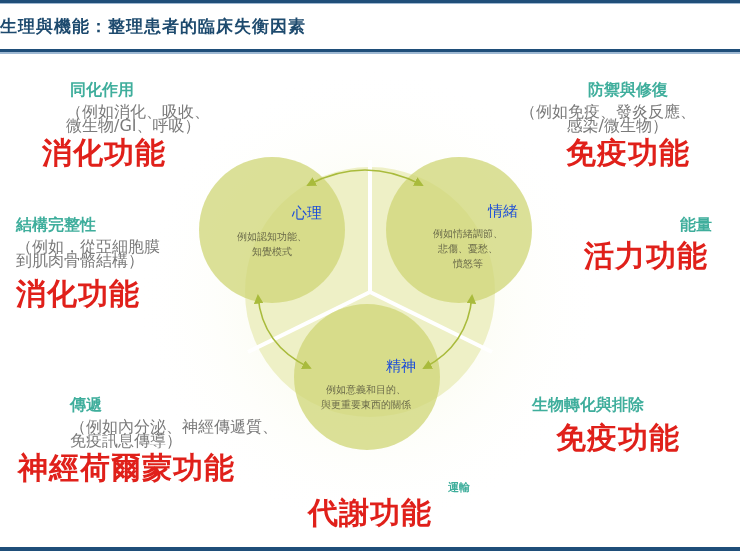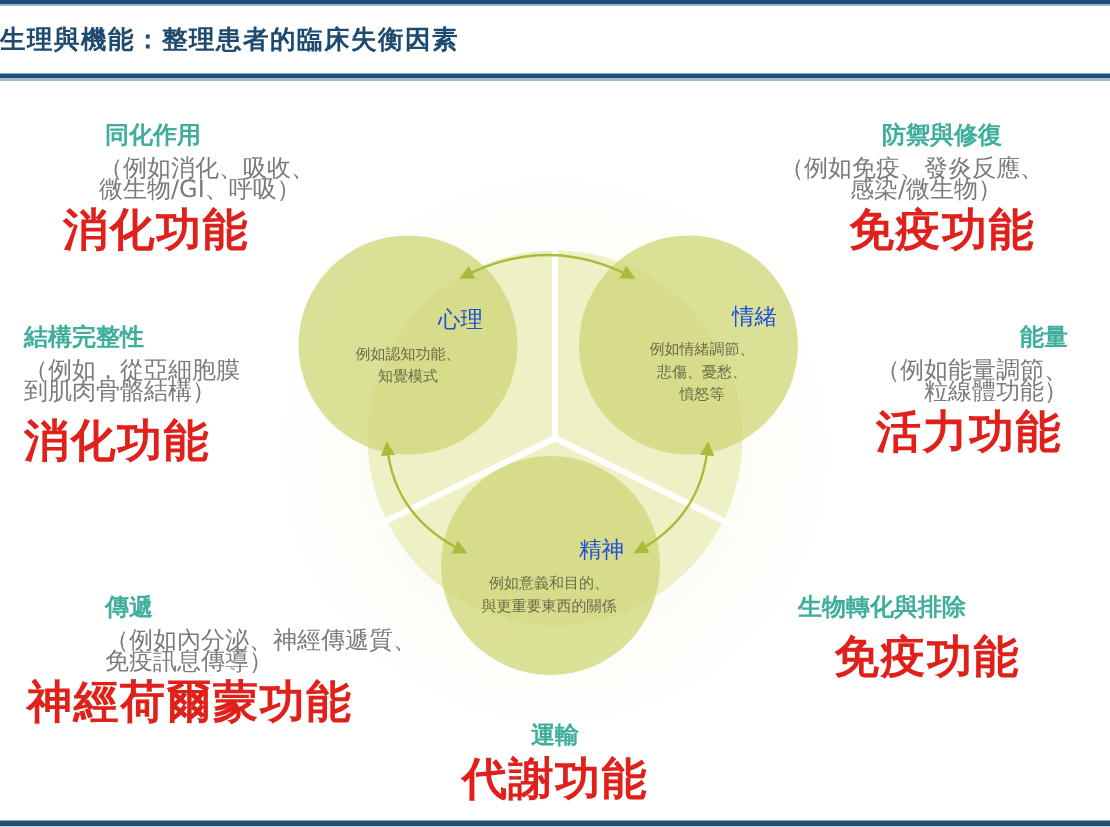--- a/index.html
+++ b/index.html
@@ -88,35 +88,33 @@
 
 <div class="block" style="left:16px; top:215px; width:180px;">
   <div class="heading">結構完整性</div>
   <div class="sub" style="margin-top:4px;">（例如，從亞細胞膜
 到肌肉骨骼結構）</div>
   <div class="func" style="margin-top:6px;">消化功能</div>
 </div>
 
 <div class="block right" style="left:540px; top:215px; width:172px;">
   <div class="heading">能量</div>
-  <div class="sub" style="margin-top:4px;">（例如能量調節、
-粒線體功能）</div>
   <div class="func" style="margin-right:4px;">活力功能</div>
 </div>
 
 <div class="block" style="left:18px; top:395px; width:260px;">
   <div class="heading" style="margin-left:52px;">傳遞</div>
   <div class="sub" style="margin-left:52px; margin-top:4px;">（例如內分泌、神經傳遞質、
 免疫訊息傳導）</div>
   <div class="func">神經荷爾蒙功能</div>
 </div>
 
 <div class="block" style="left:532px; top:395px; width:200px;">
   <div class="heading">生物轉化與排除</div>
   <div class="func" style="margin-left:24px; margin-top:2px;">免疫功能</div>
 </div>
 
 <div class="block center" style="left:270px; top:480px; width:200px;">
-  <div class="heading" style="font-size:16px;">運輸</div>
+  <div class="heading" style="font-size:11px;text-align:right;">運輸</div>
   <div class="func" style="margin-top:-2px;">代謝功能</div>
 </div>
 
 <div class="rule" style="top:547px; height:4px;"></div>
 
 </body></html>

